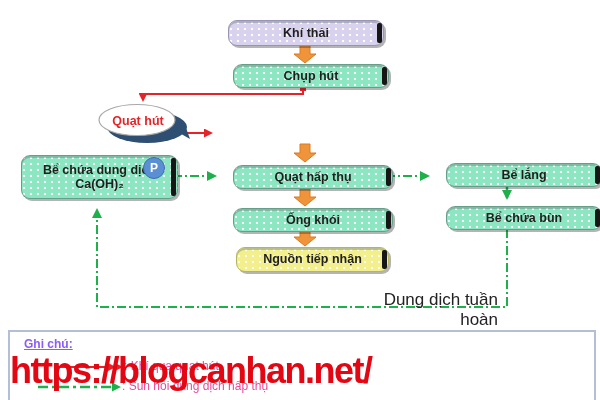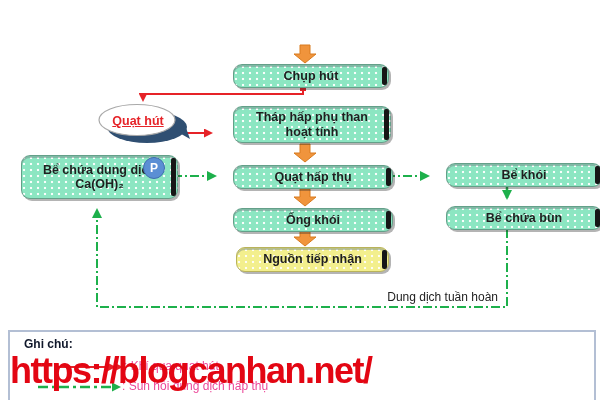--- a/index.html
+++ b/index.html
@@ -16,27 +16,27 @@
   .teal{background-color:var(--teal);
        background-image:radial-gradient(circle at 2px 2px, rgba(255,255,255,.95) 1.1px, transparent 1.6px);margin-left:8px;}
   .lavender{background-color:var(--lavender);border-color:#9a93b5;
        background-image:radial-gradient(circle at 2px 2px, rgba(255,255,255,.95) 1.1px, transparent 1.6px);}
   .yellow{background-color:var(--yellow);border-color:#b9b35a;
        background-image:radial-gradient(circle at 2px 2px, rgba(255,255,255,.9) 1.1px, transparent 1.6px);}
   .badge{position:absolute;z-index:3;width:20px;height:20px;border-radius:50%;
        background:var(--blue_badge);color:#fff;font-weight:bold;font-size:12px;
        display:flex;align-items:center;justify-content:center;border:1px solid #3f6eae;}
   .quat-label{position:absolute;z-index:3;left:103px;top:114px;width:70px;text-align:center;
-       color:var(--red);font-weight:bold;font-size:12.5px;text-decoration:underline;}
+       color:var(--red);font-weight:bold;font-size:12.5px;}
   .recirc-label{position:absolute;z-index:2;left:348px;top:290px;width:150px;text-align:right;
-       font-size:12px;color:#222;}
+       font-size:17px;color:#222;}
   .legend{position:absolute;z-index:2;left:8px;top:330px;width:584px;height:72px;
        background:#fff;border:2px solid var(--legend_border);}
-  .legend-title{position:absolute;left:14px;top:5px;font-size:12px;font-weight:600;color:#0f172a;
-       }
+  .legend-title{position:absolute;left:14px;top:5px;font-size:12px;font-weight:600;color:#8b5cf6;
+       text-decoration:underline;}
   .legend-row{position:absolute;display:flex;align-items:flex-end;font-size:12px;color:#ec4899;}
   .legend-row.r1{left:42px;top:27px;}
   .legend-row.r2{left:26px;top:47px;}
   .watermark{position:absolute;z-index:5;left:10px;top:350px;font-size:36px;font-weight:700;
        letter-spacing:-1.5px;color:var(--watermark_red);white-space:nowrap;}
   .bottom-noise{position:absolute;z-index:1;left:12px;top:393px;width:576px;height:4px;opacity:.55;
        background:repeating-linear-gradient(90deg,#bfbfbf 0 14px,transparent 14px 27px);}
   .stroke-red{stroke:var(--red);}
   .stroke-green{stroke:var(--green);}
 </style>
@@ -70,42 +70,42 @@
       <path d="M176,131 l14,8 l-5,-14 z" style="fill:var(--ellipse_shadow)"></path>
       <ellipse cx="137" cy="120" rx="38" ry="15.5" fill="#ffffff" stroke="#a9a9a9" stroke-width="1.2"></ellipse>
     </g>
 
     <path d="M173,176 L215,176" fill="none" class="stroke-green" stroke-width="2" stroke-dasharray="9 3 2 3" marker-end="url(#mgreen)"></path>
     <path d="M386,176 L428,176" fill="none" class="stroke-green" stroke-width="2" stroke-dasharray="9 3 2 3" marker-end="url(#mgreen)"></path>
     <path d="M507,187 L507,198" fill="none" class="stroke-green" stroke-width="2.5" marker-end="url(#mgreen)"></path>
     <path d="M507,229 L507,307 L97,307 L97,210" fill="none" class="stroke-green" stroke-width="2" stroke-dasharray="9 3 2 3" marker-end="url(#mgreen)"></path>
   </svg>
 
+  <div class="box lavender" style="left:228px;top:20px;width:154px;height:24px;">
+    <span>Khí thải</span>
+  </div>
 
   <div class="box teal" style="left:225px;top:64px;width:154px;height:22px;">
     <span>Chụp hút</span>
   </div>
 
   <div class="quat-label">Quạt hút</div>
 
-  <div class="box teal" style="left:225px;top:106px;width:158px;height:37px;padding:0 14px;box-sizing:border-box;">
-    <span>Tháp hấp phụ than hoạt tính</span>
-  </div>
 
   <div class="box teal" style="left:13px;top:155px;width:157px;height:44px;padding:0 10px;box-sizing:border-box;">
     <span>Bể chứa dung dịch Ca(OH)₂</span>
   </div>
   <div class="badge" style="left:143px;top:157px;">P</div>
 
   <div class="box teal" style="left:225px;top:165px;width:158px;height:22px;">
     <span>Quạt hấp thụ</span>
   </div>
 
   <div class="box teal" style="left:438px;top:163px;width:154px;height:22px;">
-    <span>Bể khói</span>
+    <span>Bể lắng</span>
   </div>
 
   <div class="box teal" style="left:225px;top:208px;width:158px;height:22px;">
     <span>Ống khói</span>
   </div>
 
   <div class="box teal" style="left:438px;top:206px;width:154px;height:22px;">
     <span>Bể chứa bùn</span>
   </div>
 

